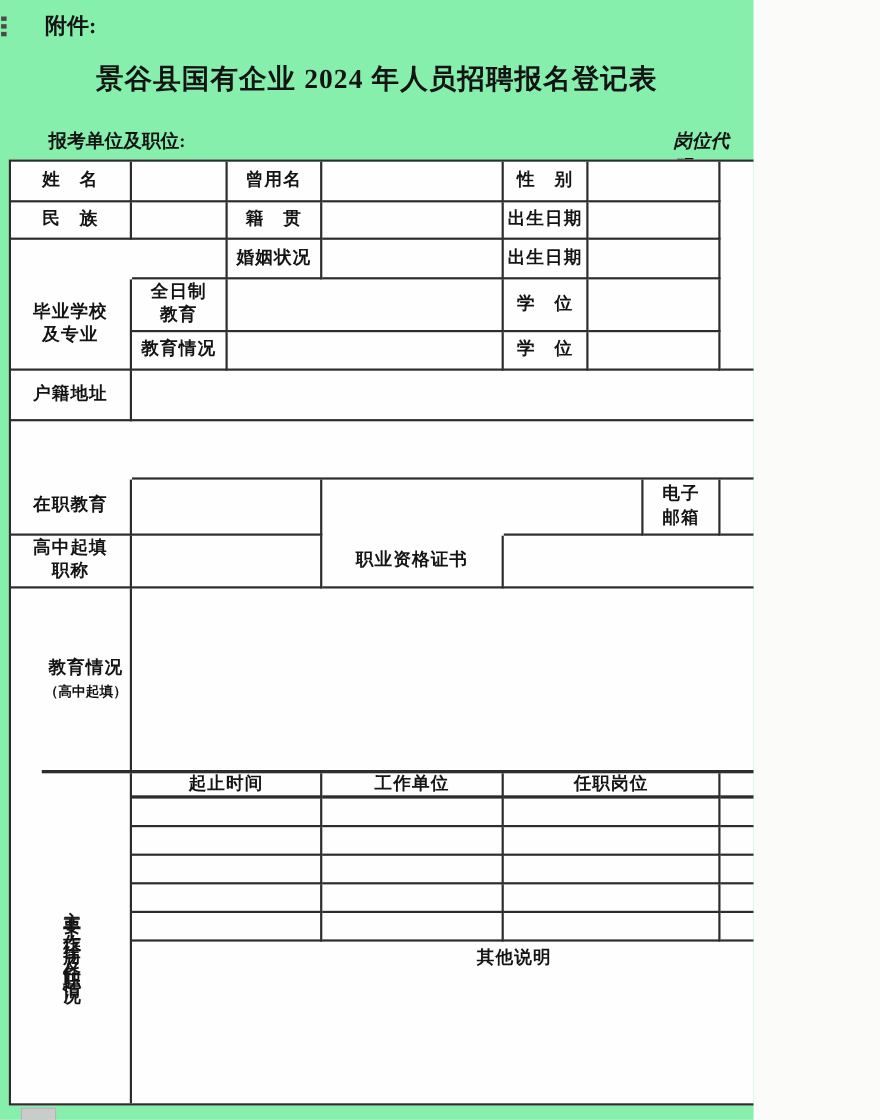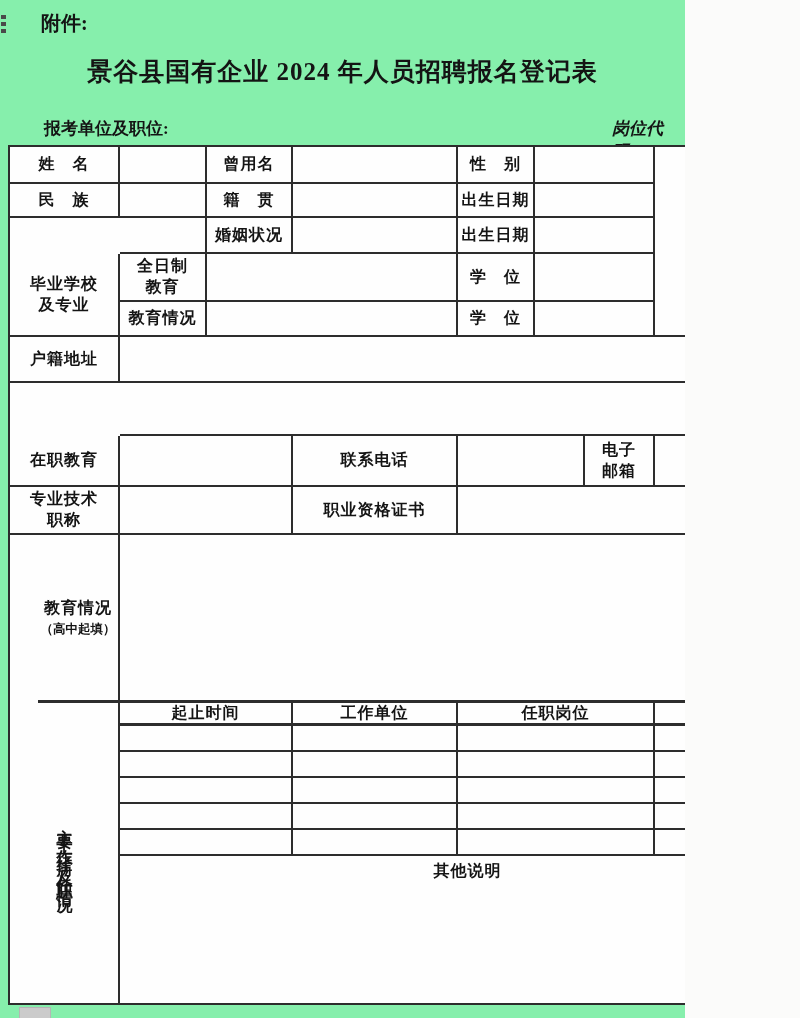--- a/index.html
+++ b/index.html
@@ -100,27 +100,26 @@
     <div class="c" style="grid-area:5/5/6/6">学　位</div>
     <div class="c" style="grid-area:5/6/6/8"></div>
 
     <div class="c" style="grid-area:6/1/7/2">户籍地址</div>
     <div class="c nr" style="grid-area:6/2/7/9"></div>
 
     <div class="c nr" style="grid-area:7/2/8/9"></div>
 
     <div class="c" style="grid-area:8/1/9/2">在职教育</div>
     <div class="c" style="grid-area:8/2/9/4"></div>
-    <div class="c" style="grid-area:8/4/9/5">联系电话</div>
     <div class="c" style="grid-area:8/5/9/7"></div>
     <div class="c" style="grid-area:8/7/9/8">电子
 邮箱</div>
     <div class="c nr" style="grid-area:8/8/9/9"></div>
 
-    <div class="c" style="grid-area:9/1/10/2">专业技术
+    <div class="c" style="grid-area:9/1/10/2">高中起填
 职称</div>
     <div class="c" style="grid-area:9/2/10/4"></div>
     <div class="c" style="grid-area:9/4/10/5">职业资格证书</div>
     <div class="c nr" style="grid-area:9/5/10/9"></div>
 
     <div class="c hb edu-label" style="grid-area:10/1/11/2">
       <span>教育情况</span>
       <span class="edu-sub">（高中起填）</span>
     </div>
     <div class="c nr hb" style="grid-area:10/2/11/9"></div>

